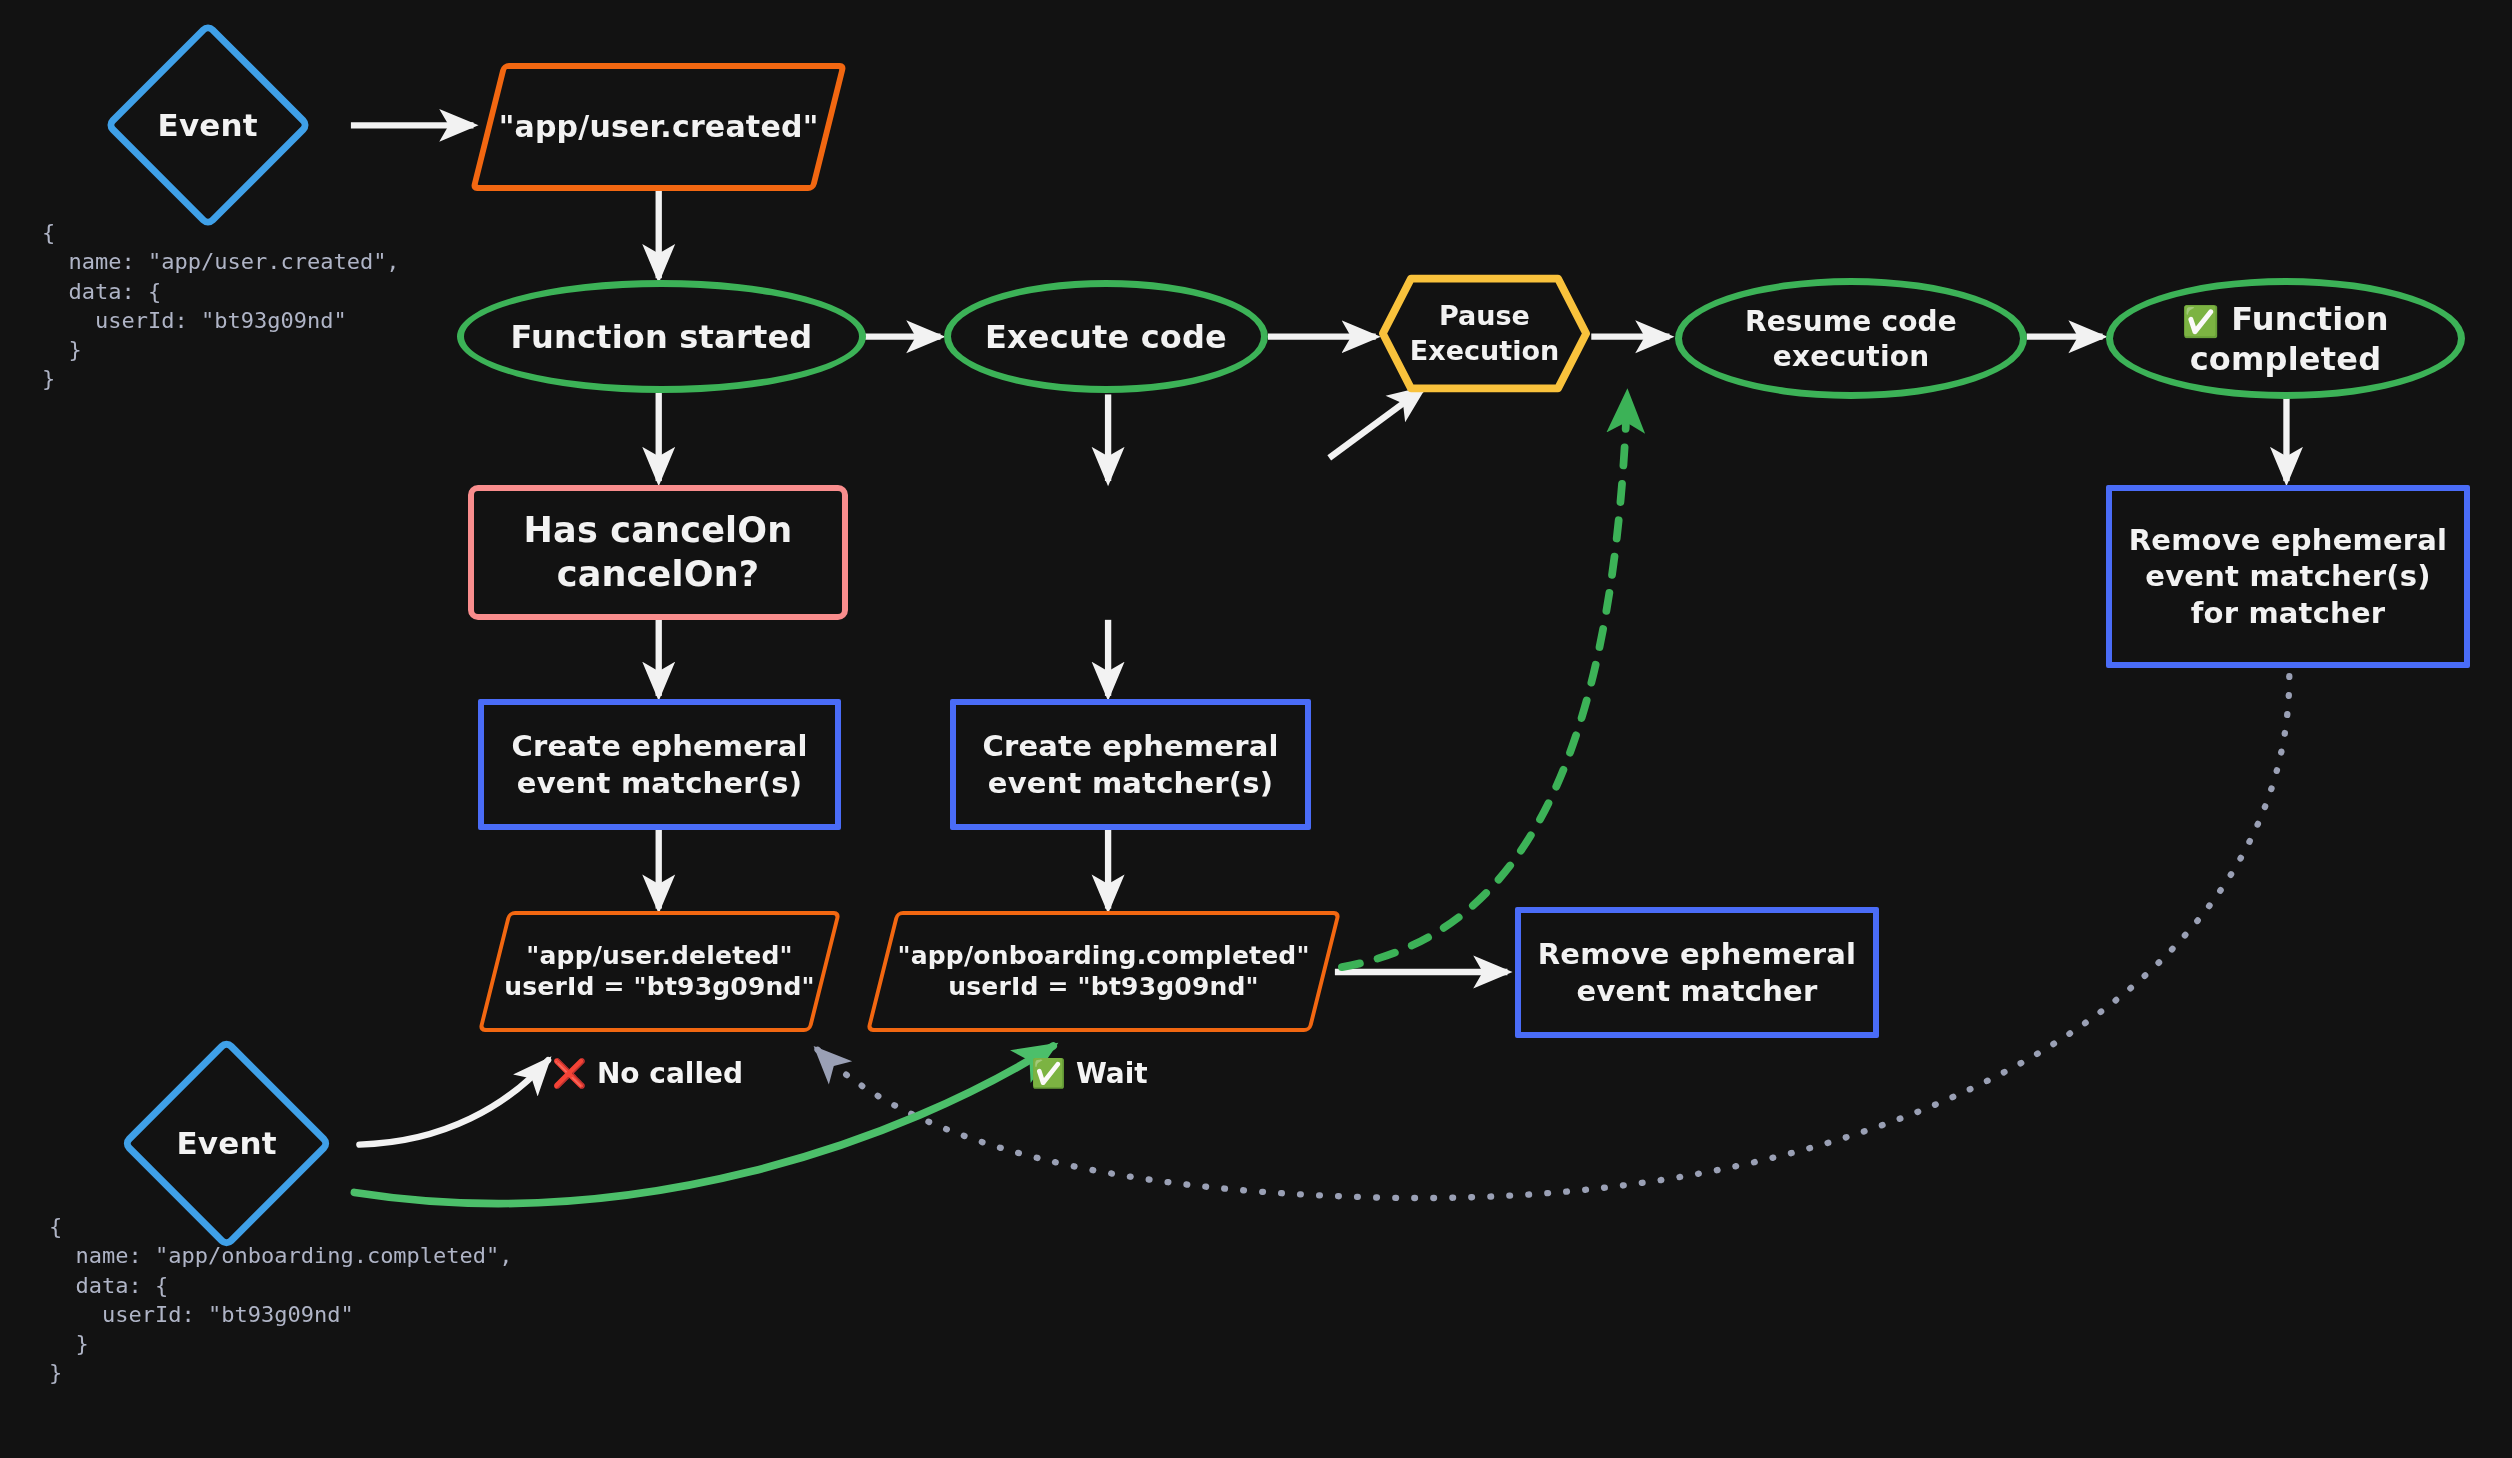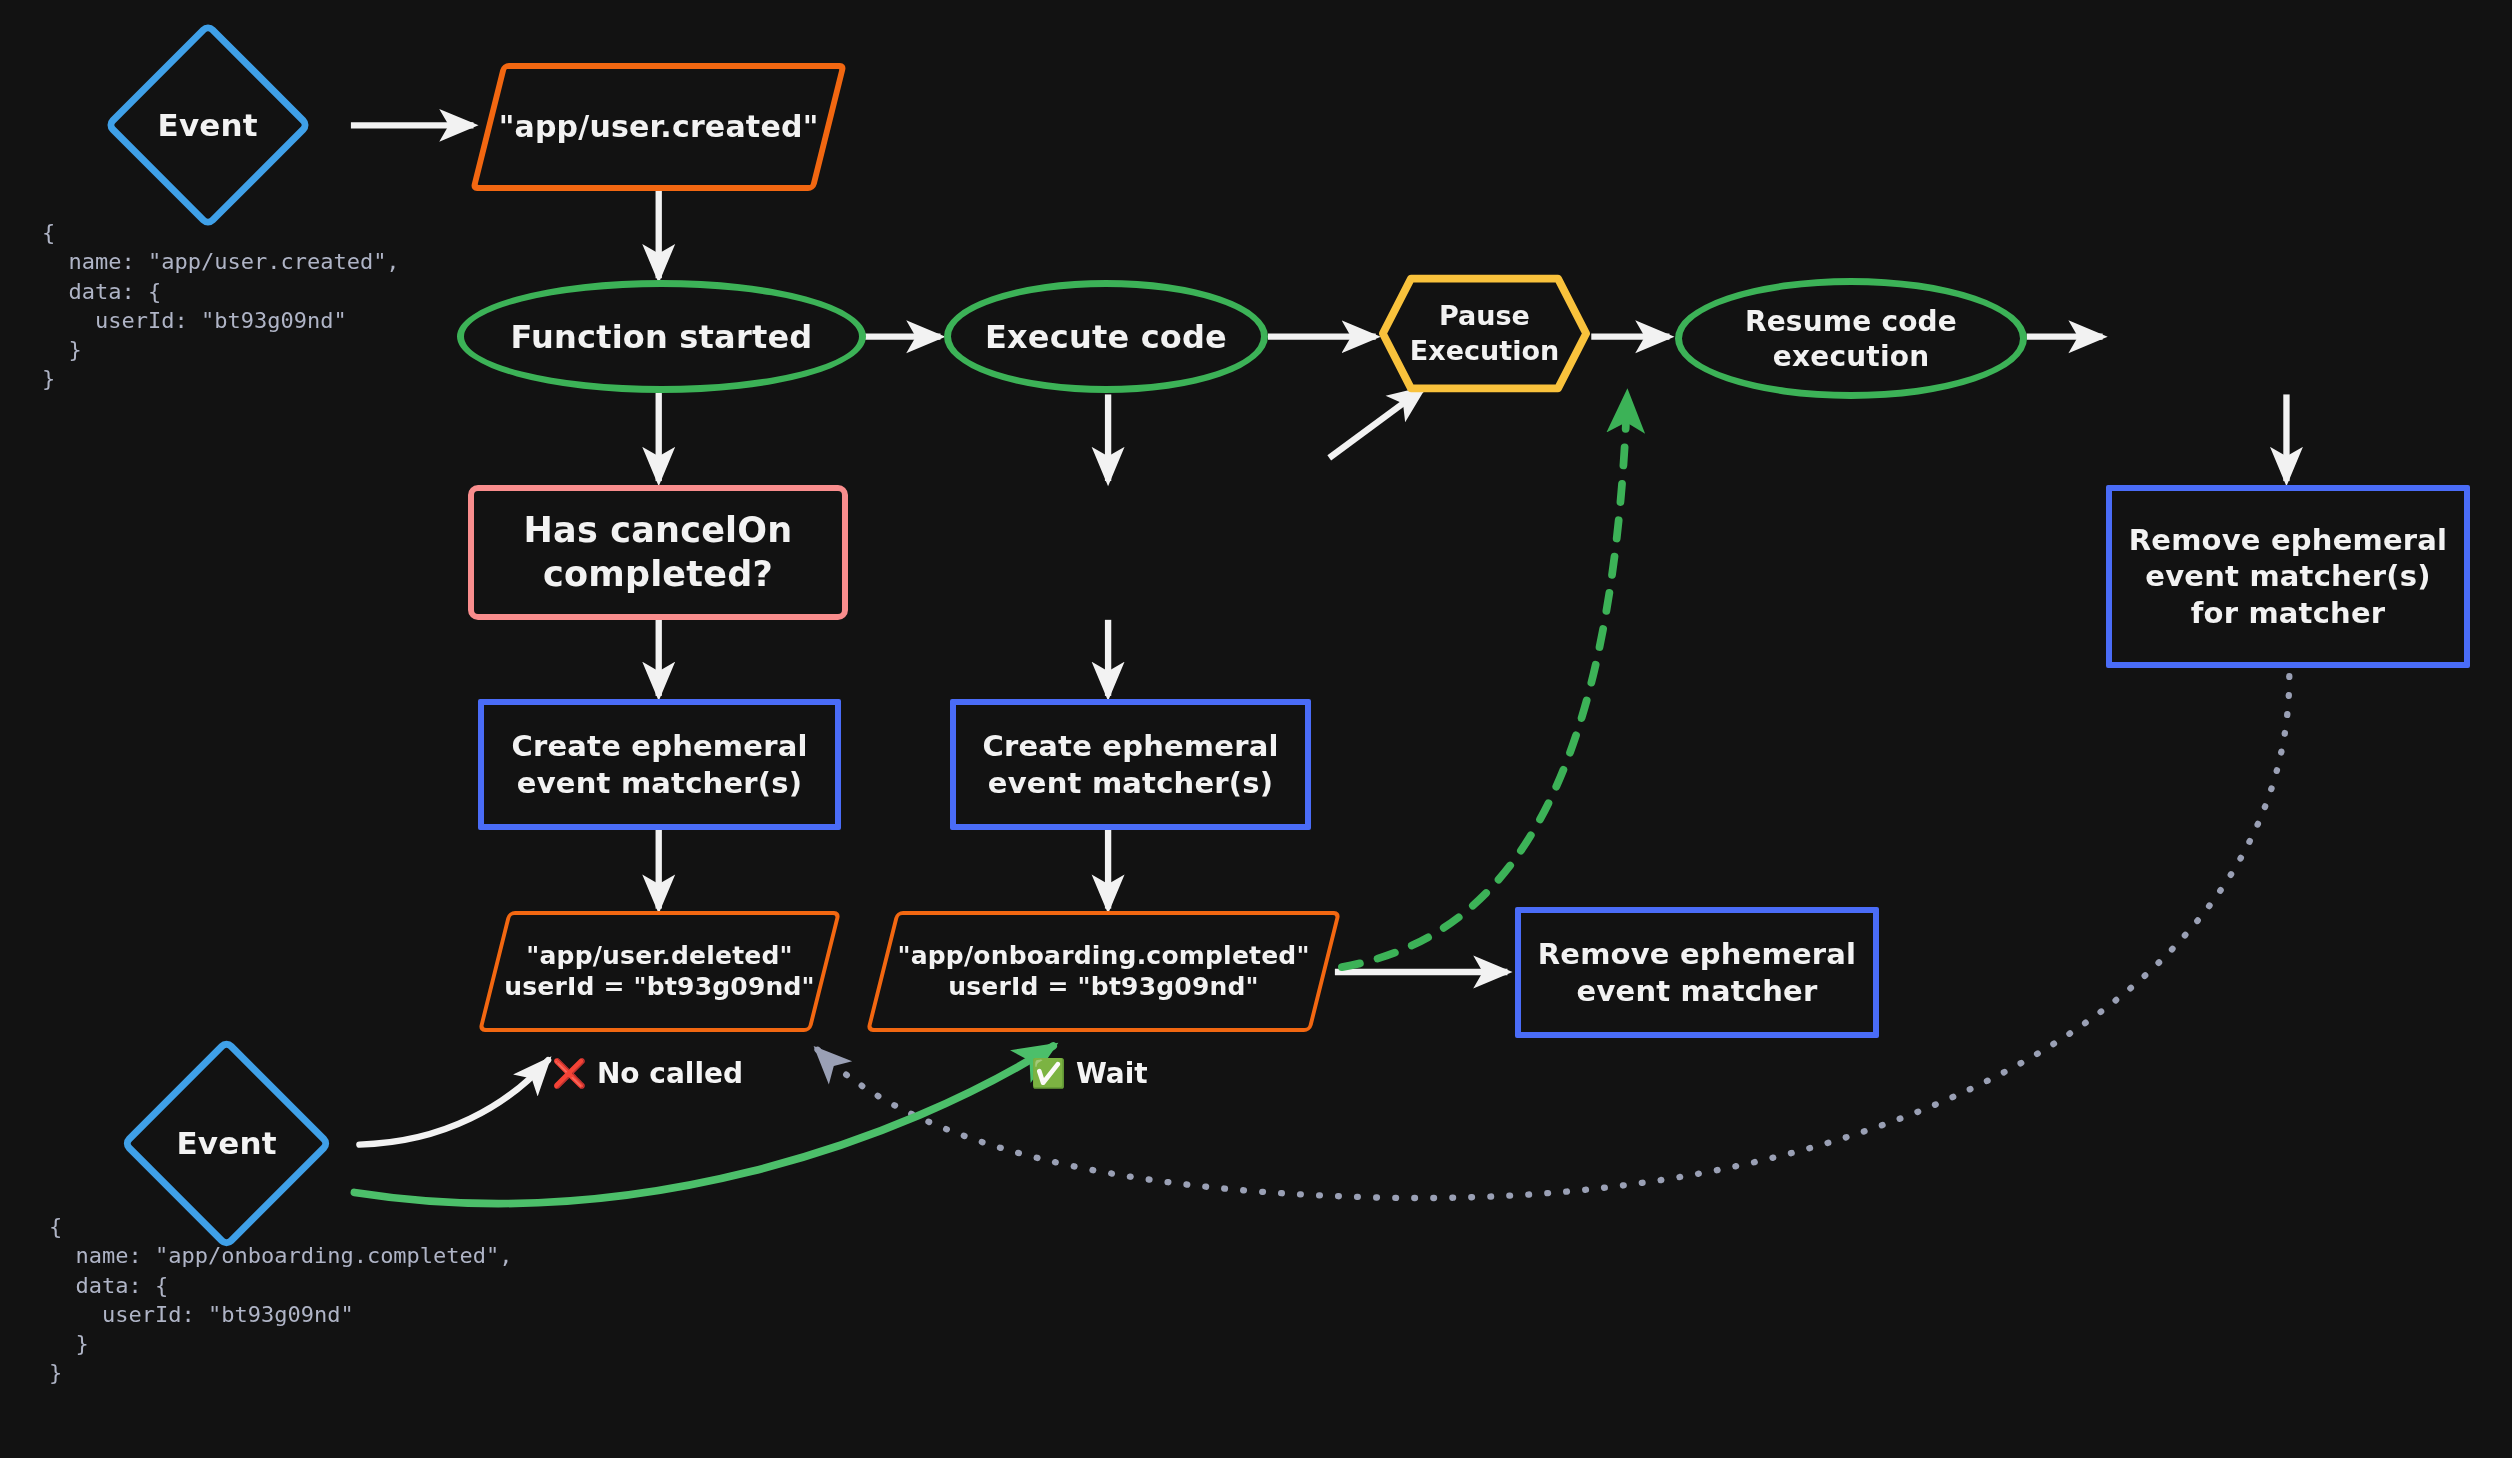--- a/index.html
+++ b/index.html
@@ -204,25 +204,32 @@
     </div>
   </div>
 
   <div class="node ellipse" style="left:1675px; top:278px; width:352px; height:121px; font-size:28px;">
     <span class="lbl">
       <span>Resume code</span><br>
       <span>execution</span>
     </span>
   </div>
 
+  <div class="node ellipse" style="left:2106px; top:278px; width:359px; height:121px; font-size:32px;">
+    <span class="lbl">
+      <span class="emoji-inline">✅</span>
+      <span>Function</span><br>
+      <span>completed</span>
+    </span>
+  </div>
 
   <div class="node rect-pink" style="left:468px; top:485px; width:380px; height:135px; font-size:35px;">
     <span class="lbl">
       <span>Has cancelOn</span><br>
-      <span>completed?</span>
+      <span>cancelOn?</span>
     </span>
   </div>
 
 
   <div class="node rect-blue" style="left:478px; top:699px; width:363px; height:131px; font-size:29px;">
     <span class="lbl">
       <span>Create ephemeral</span><br>
       <span>event matcher(s)</span>
     </span>
   </div>

